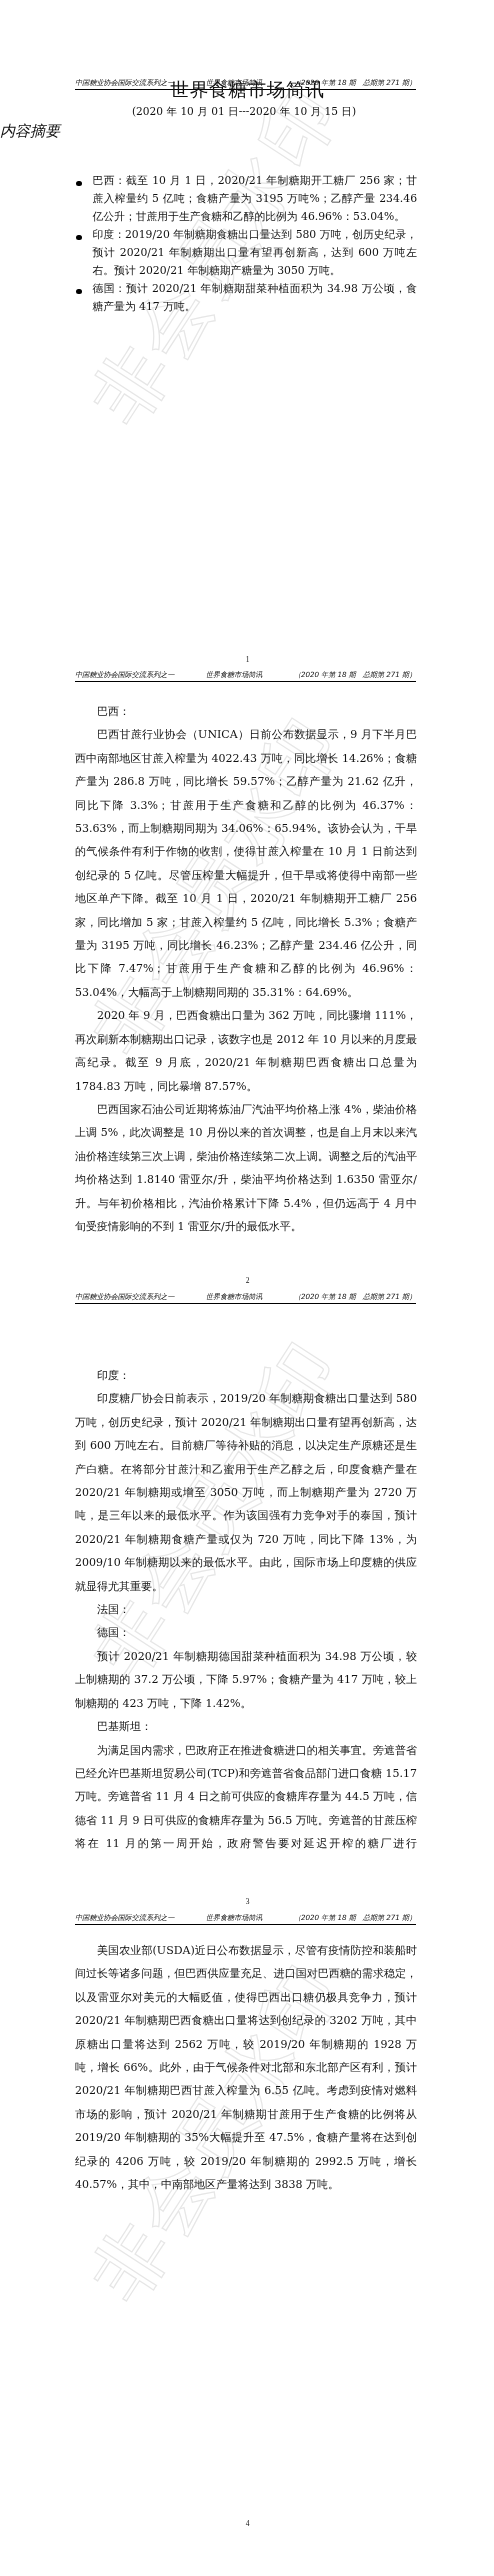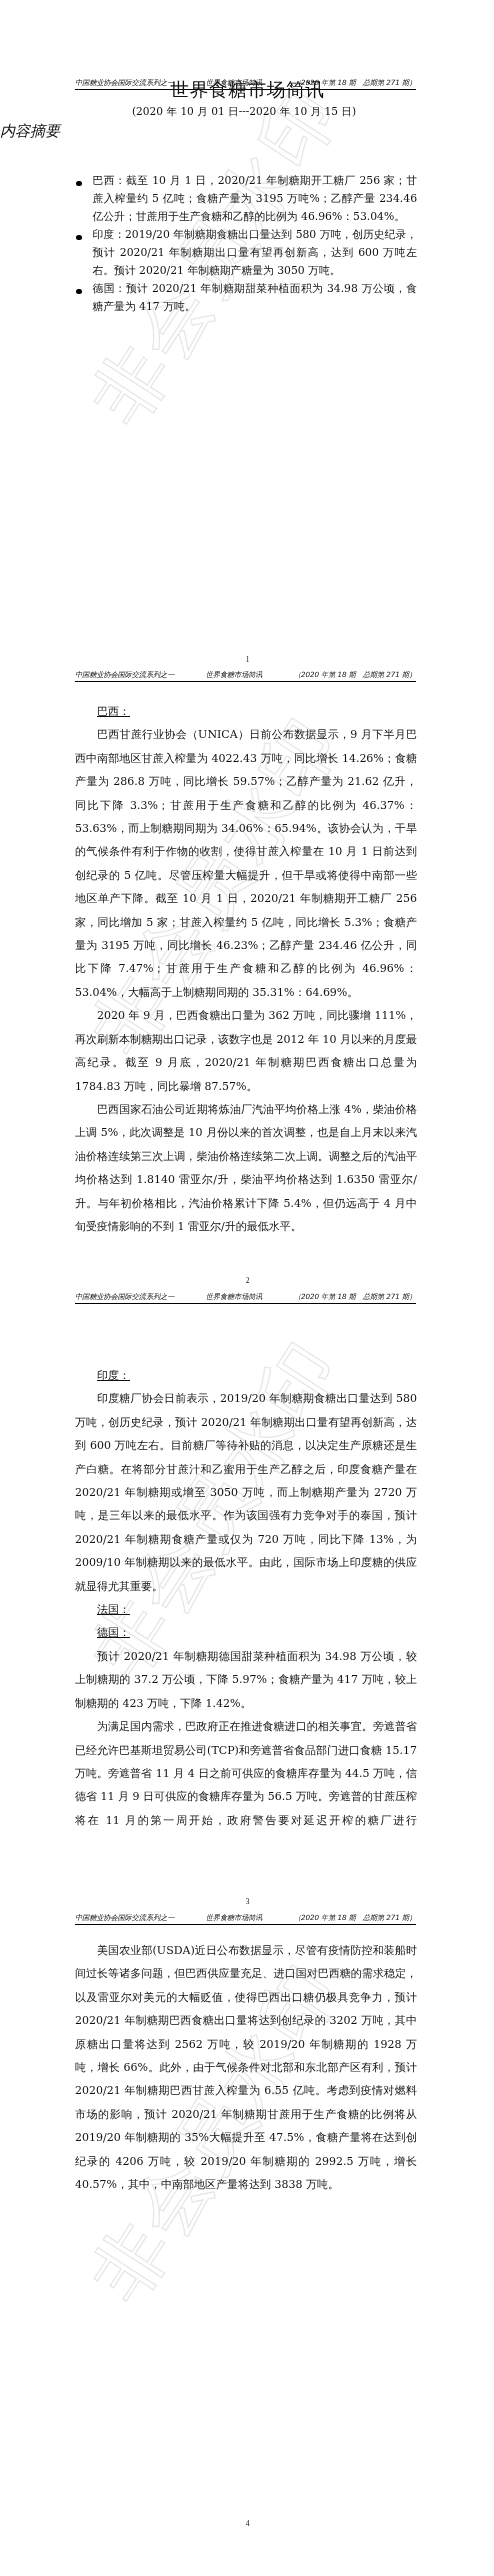--- a/index.html
+++ b/index.html
@@ -13,21 +13,21 @@
   .page-num { position: absolute; left: 0; width: 495px; text-align: center;
     font-family: "Liberation Serif", serif; font-size: 7.5px; color: #111; }
   .title { position: absolute; left: 0; width: 495px; text-align: center; font-size: 18px; letter-spacing: 0.6px; }
   .subtitle { position: absolute; left: 0; width: 488px; text-align: center; font-size: 10.6px; }
   .abstract-head { position: absolute; left: 0; width: 495px; font-size: 15px; font-style: italic; }
   .bullets { position: absolute; left: 75px; width: 342px; margin: 0; padding: 0; list-style: none; }
   .bullet { position: relative; padding-left: 17.5px; font-size: 10.8px; line-height: 18px; text-align: justify; }
   .bullet .dot { position: absolute; left: 1.2px; top: 8.7px; width: 5.6px; height: 5.6px; border-radius: 50%; background: #000; }
   .body-block { position: absolute; left: 75px; width: 342px; font-size: 11px; line-height: 23.4px; }
   .body-block p { margin: 0; text-align: justify; text-indent: 2em; }
-  .body-block p.label { text-indent: 2em; text-decoration: underline; }
+  .body-block p.label { text-indent: 2em; }
   .body-block p.noindent { text-indent: 0; }
   .watermark { position: absolute; font-family: "DejaVu Sans", sans-serif; font-size: 74px;
     color: transparent; -webkit-text-stroke: 1.2px #e6e6e6; white-space: nowrap;
     transform-origin: center center; transform: rotate(-57deg); pointer-events: none; letter-spacing: 2.5px; }
 </style>
 </head>
 <body>
 
 <div class="watermark" style="left:25px; top:206px;">非会员水印</div>
 <div class="watermark" style="left:25px; top:836px;">非会员水印</div>
@@ -68,20 +68,21 @@
   <span>中国糖业协会国际交流系列之一</span>
   <span>世界食糖市场简讯</span>
   <span>（2020 年第 18 期　总期第 271 期）</span>
 </div>
 <div class="body-block" style="top:1320px;margin-top:44px;">
   <p class="label">印度：</p>
   <p>印度糖厂协会日前表示，2019/20 年制糖期食糖出口量达到 580 万吨，创历史纪录，预计 2020/21 年制糖期出口量有望再创新高，达到 600 万吨左右。目前糖厂等待补贴的消息，以决定生产原糖还是生产白糖。在将部分甘蔗汁和乙蜜用于生产乙醇之后，印度食糖产量在 2020/21 年制糖期或增至 3050 万吨，而上制糖期产量为 2720 万吨，是三年以来的最低水平。作为该国强有力竞争对手的泰国，预计 2020/21 年制糖期食糖产量或仅为 720 万吨，同比下降 13%，为 2009/10 年制糖期以来的最低水平。由此，国际市场上印度糖的供应就显得尤其重要。</p>
   <p class="label">法国：</p>
   <p class="label">德国：</p>
   <p>预计 2020/21 年制糖期德国甜菜种植面积为 34.98 万公顷，较上制糖期的 37.2 万公顷，下降 5.97%；食糖产量为 417 万吨，较上制糖期的 423 万吨，下降 1.42%。</p>
+  <p class="label">巴基斯坦：</p>
   <p style="text-align-last: justify;">为满足国内需求，巴政府正在推进食糖进口的相关事宜。旁遮普省已经允许巴基斯坦贸易公司(TCP)和旁遮普省食品部门进口食糖 15.17 万吨。旁遮普省 11 月 4 日之前可供应的食糖库存量为 44.5 万吨，信德省 11 月 9 日可供应的食糖库存量为 56.5 万吨。旁遮普的甘蔗压榨将在 11 月的第一周开始，政府警告要对延迟开榨的糖厂进行</p>
 </div>
 
 <div class="page-num" style="top:1897px;">3</div>
 <div class="run-header" style="top:1910px;">
   <span>中国糖业协会国际交流系列之一</span>
   <span>世界食糖市场简讯</span>
   <span>（2020 年第 18 期　总期第 271 期）</span>
 </div>
 <div class="body-block" style="top:1939px;">

